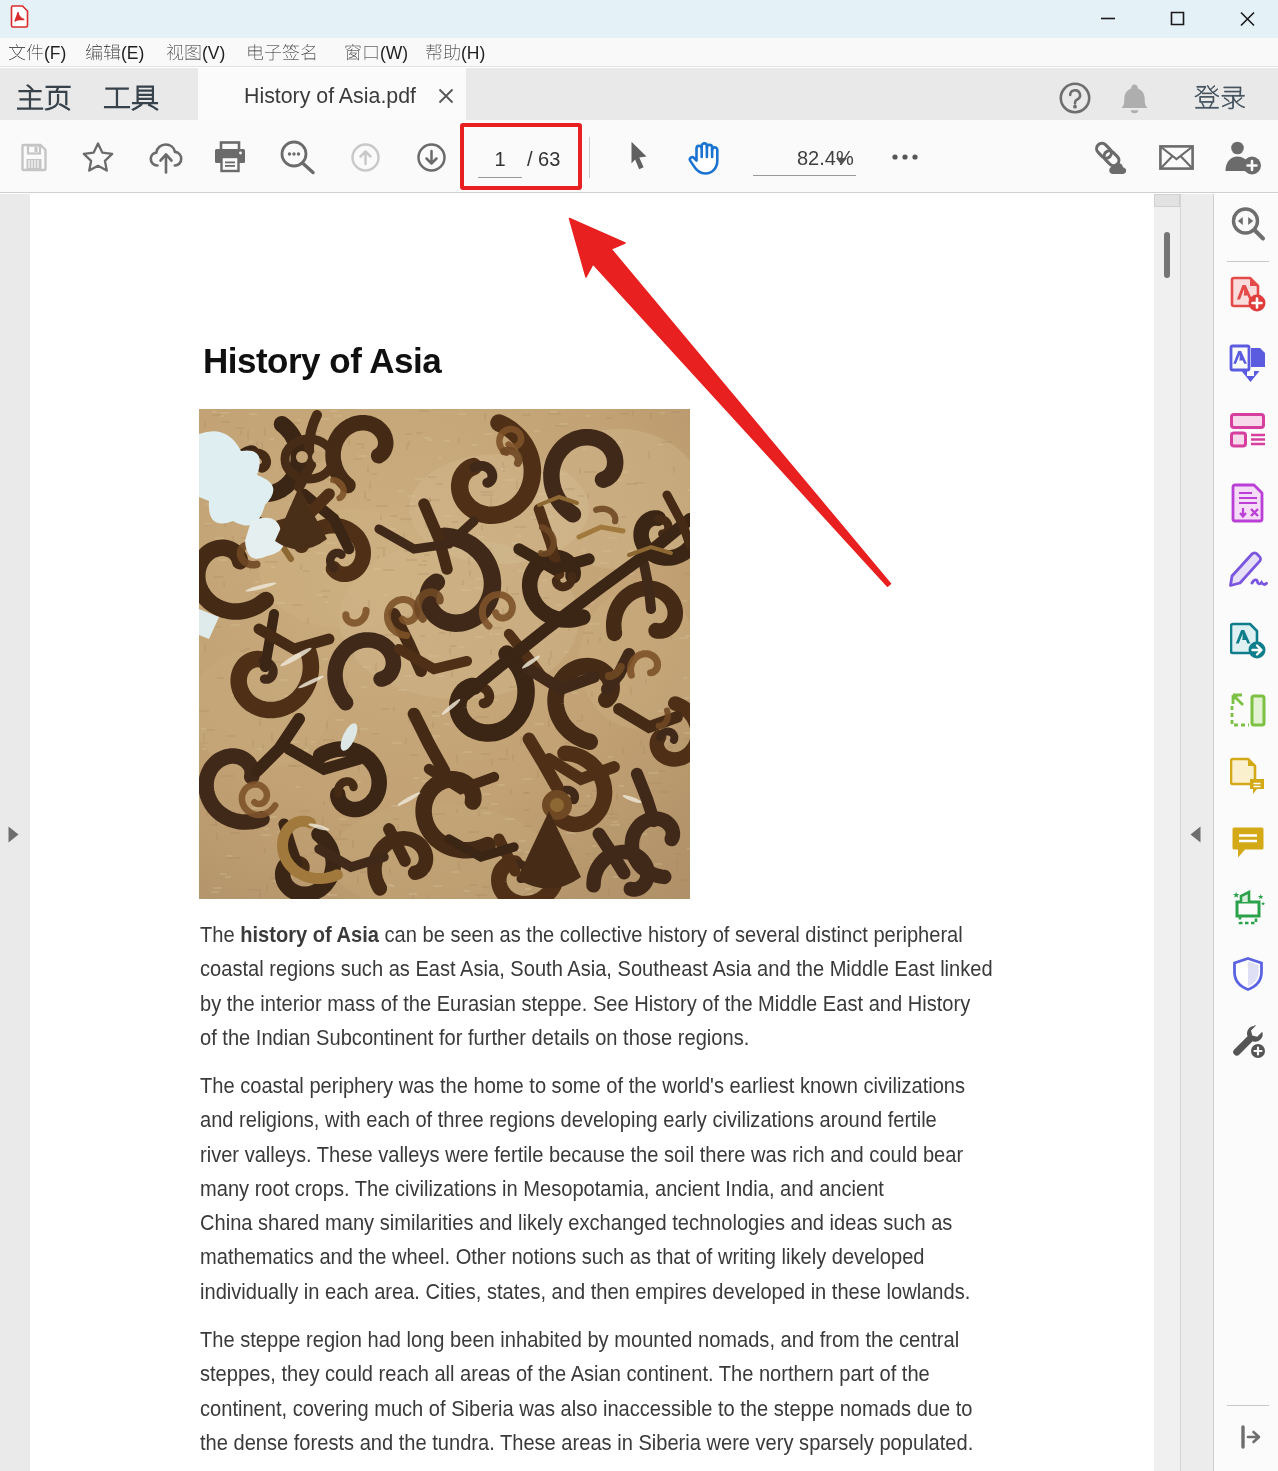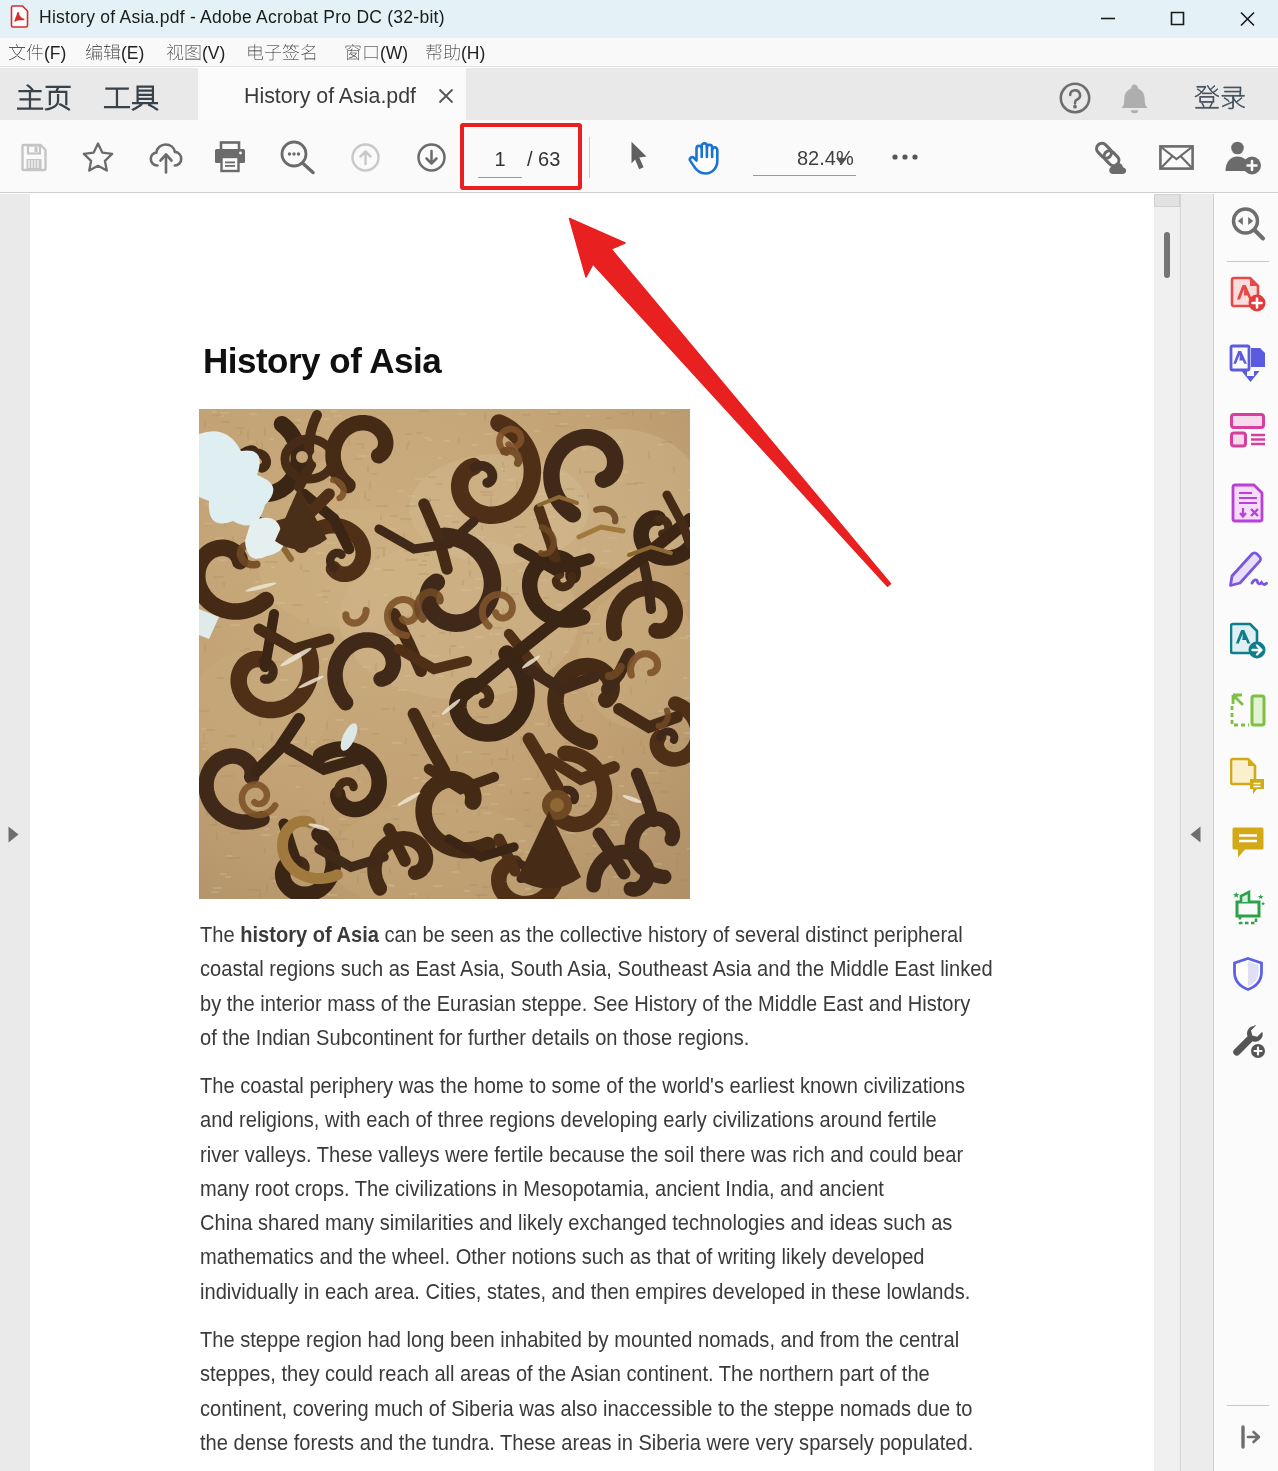--- a/index.html
+++ b/index.html
@@ -5,21 +5,20 @@
 #w { position:relative; width:1278px; height:1471px; background:#fff; }
 .abs { position:absolute; }
 </style></head><body>
 <div id="w">
 
 <div class="abs" style="left:0;top:0;width:1278px;height:38px;background:#e4f1f7;"></div>
 <div class="abs" style="left:10px;top:5px;"><svg width="19" height="23" viewBox="0 0 19 23">
         <path d="M2.5 1 h10 L17.5 6 v14.5 a1.5 1.5 0 0 1 -1.5 1.5 h-13 a1.5 1.5 0 0 1 -1.5 -1.5 V2.5 A1.5 1.5 0 0 1 2.5 1 z" fill="#fff" stroke="#d92b2b" stroke-width="1.6" stroke-linejoin="round"></path>
         <path d="M4.5 15.7 c0.8 -2.4 2.2 -5.6 2.6 -7.6 c0.3 -1.4 2 -1.3 1.9 0.2 c-0.1 1.9 2.0 4.6 4.6 5.2 c1.5 0.4 1.2 1.9 -0.5 1.8 c-2.3 -0.2 -6 0 -7.5 1.1 c-0.9 0.6 -1.4 0 -1.1 -0.7 z M8.3 10.5 c0.5 1.2 1.7 2.4 2.8 3 c-1.5 0.1 -3.2 0.5 -4.3 1 c0.6 -1.2 1.2 -2.8 1.5 -4 z" fill="#d92b2b"></path>
       </svg></div>
-<div class="abs" style="left:39px;top:7px;font-size:17.5px;color:#1b1b1b;letter-spacing:0.25px;white-space:nowrap;">History of Asia.pdf - Adobe Acrobat Pro DC (32-bit)</div>
 <svg class="abs" style="left:1094px;top:0;" width="184" height="38" viewBox="0 0 184 38">
       <path d="M7 18.5 h14" stroke="#1a1a1a" stroke-width="1.6"></path>
       <path d="M77.5 12.5 h12 v12 h-12 z" fill="none" stroke="#1a1a1a" stroke-width="1.6"></path>
       <path d="M147 12.5 l13 13 M160 12.5 l-13 13" stroke="#1a1a1a" stroke-width="1.6"></path>
     </svg>
 
 <div class="abs" style="left:0;top:38px;width:1278px;height:29px;background:#f9f9f9;border-bottom:1px solid #e2e2e2;"></div>
 <div style="position:absolute;left:8px;top:39px;"><svg width="63" height="26" viewBox="0 0 63 26">
         <path transform="translate(0.0,20) scale(0.0180,-0.0180)" d="M758 634 788 623Q721 443 621.5 311.5Q522 180 385.0 88.0Q248 -4 68 -67Q66 -64 62.5 -58.5Q59 -53 55.0 -47.5Q51 -42 47 -39Q227 20 363.0 110.5Q499 201 596.5 330.0Q694 459 758 634ZM235 633Q297 470 399.5 335.5Q502 201 641.5 105.0Q781 9 955 -38Q952 -41 948.0 -46.0Q944 -51 940.0 -55.5Q936 -60 933 -65Q758 -15 618.0 82.5Q478 180 375.0 317.5Q272 455 208 623ZM56 646H948V617H56ZM434 824 462 833Q488 797 513.0 753.0Q538 709 551 678L522 667Q510 698 485.0 742.5Q460 787 434 824Z" fill="#1f1f1f"></path>
         <path transform="translate(18.0,20) scale(0.0180,-0.0180)" d="M621 819H650V-71H621ZM446 785 475 780Q462 708 443.0 640.5Q424 573 399.0 515.0Q374 457 343 411Q341 413 336.5 416.5Q332 420 327.5 423.0Q323 426 319 428Q350 472 374.5 529.0Q399 586 417.0 651.0Q435 716 446 785ZM427 615H899V585H419ZM317 317H939V287H317ZM293 827 322 819Q291 735 251.0 655.5Q211 576 164.5 506.5Q118 437 67 381Q65 384 61.0 388.5Q57 393 53.0 397.5Q49 402 45 405Q95 457 140.5 525.0Q186 593 225.5 670.0Q265 747 293 827ZM190 588 218 616 220 615V-68H190Z" fill="#1f1f1f"></path>

